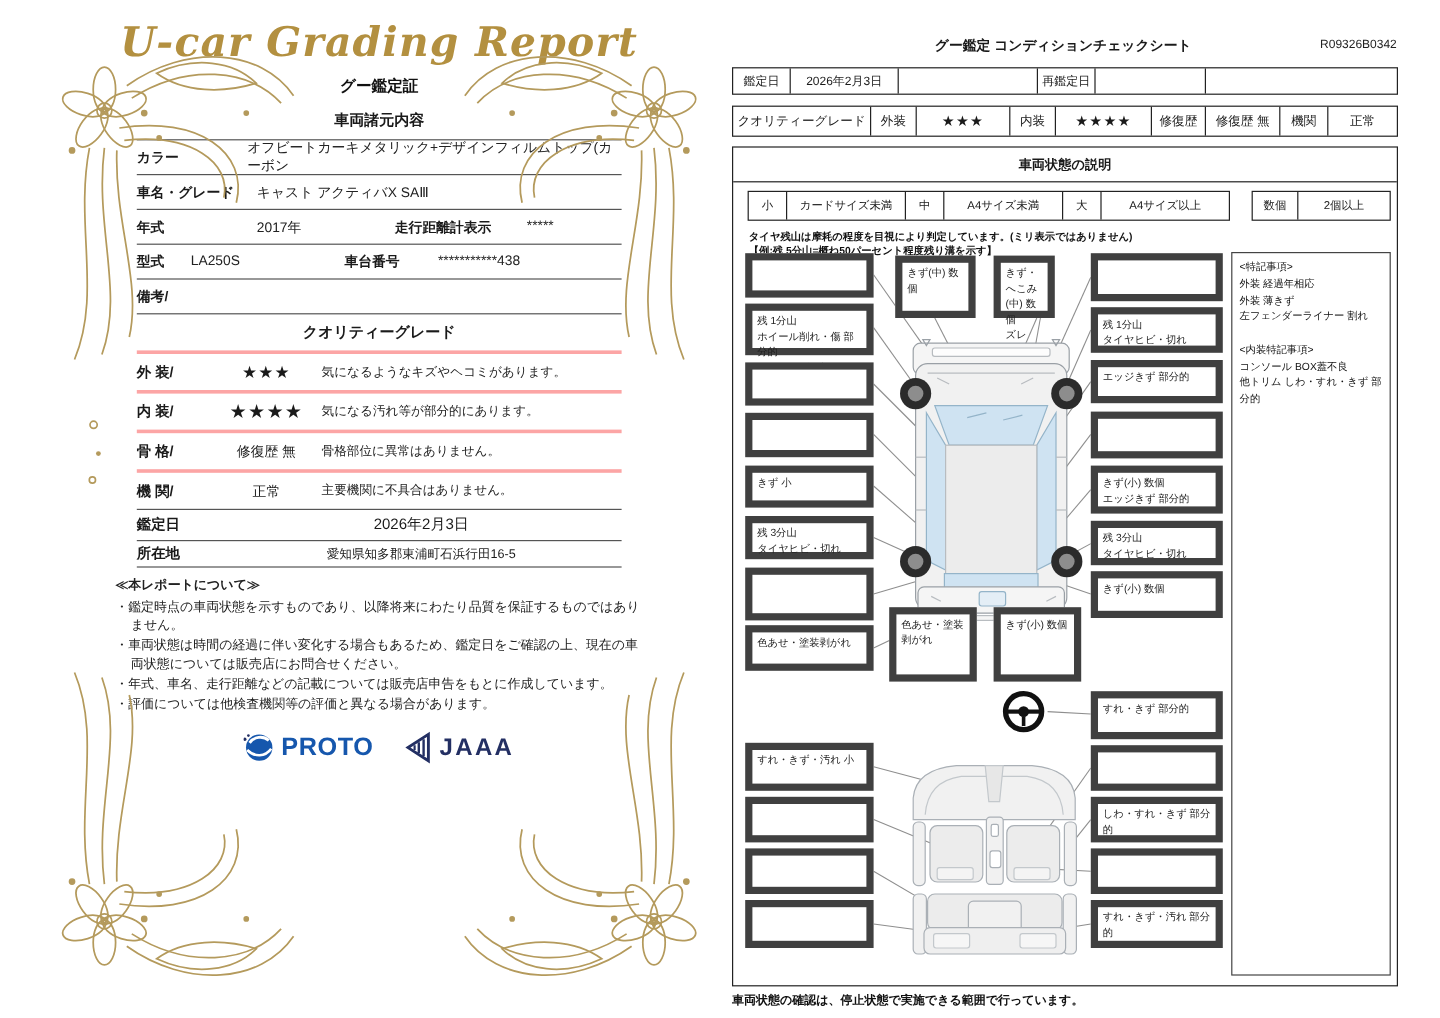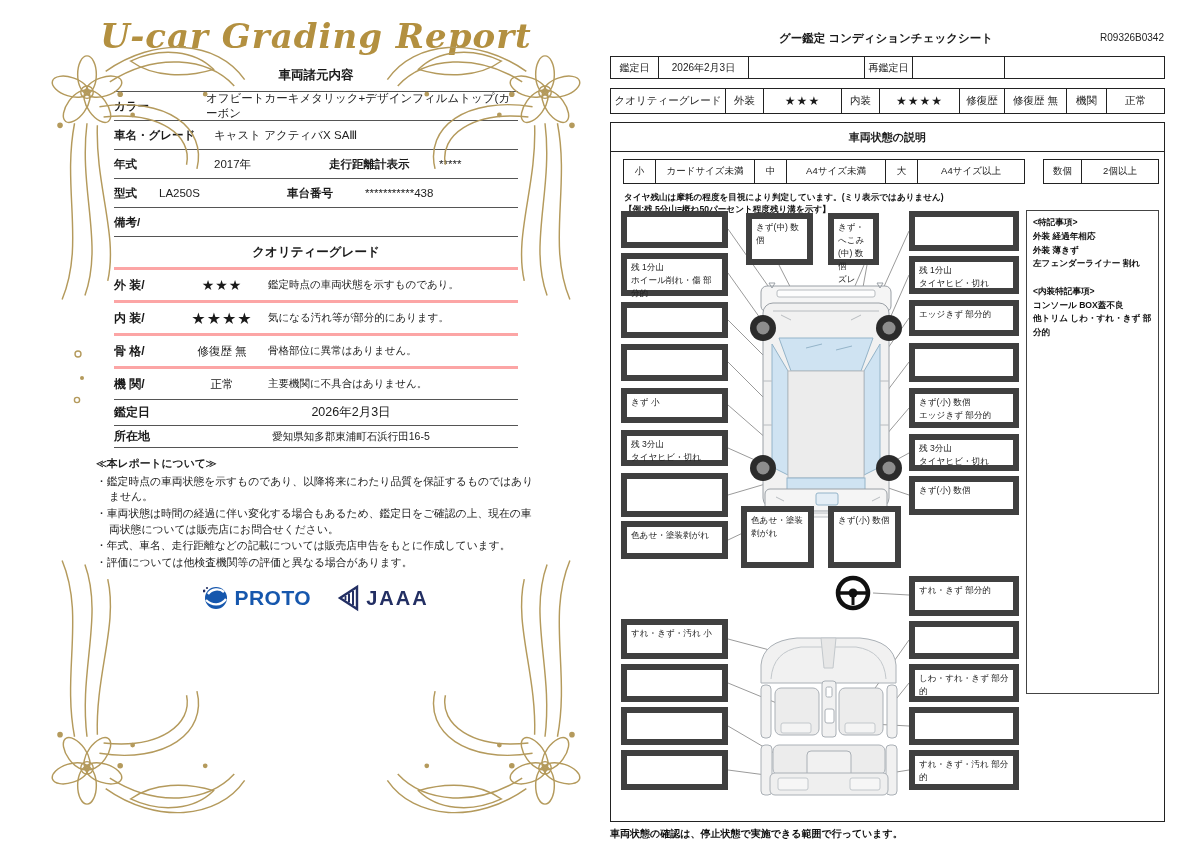--- a/index.html
+++ b/index.html
@@ -54,21 +54,21 @@
   .main-box { position:relative; margin-left:10px; margin-top:8px; width:555px; height:700px; border:1px solid #222; background:#fff; }
   .box-header { position:absolute; left:0; top:0; right:0; height:29px; border-bottom:1px solid #222; display:flex; align-items:center; justify-content:center; font-weight:700; font-size:11px; }
   .legend { position:absolute; left:12px; top:36px; display:flex; }
   .lg-tbl { display:flex; border:1px solid #222; height:25px; }
   .lg-tbl .c { display:flex; align-items:center; justify-content:center; border-right:1px solid #222; font-size:9.5px; }
   .lg-tbl .c:last-child { border-right:none; }
   .lg-gap { width:18px; }
   .tire-note { position:absolute; left:13px; top:68px; font-size:8.6px; font-weight:600; line-height:1.45; color:#111; }
   .dsvg { position:absolute; inset:0; }
   .co { position:absolute; border:6px solid #404040; background:#fff; font-size:8.6px; line-height:1.5; padding:2px 4px; white-space:pre-line; color:#222; z-index:2; }
-  .notes-box { position:absolute; left:415px; top:87px; width:133px; height:484px; border:1.5px solid #444; background:#fff; font-size:8.6px; line-height:1.6; padding:5px 6px; white-space:pre-line; color:#111; z-index:2;font-weight:bold; }
+  .notes-box { position:absolute; left:415px; top:87px; width:133px; height:603px; border:1.5px solid #444; background:#fff; font-size:8.6px; line-height:1.6; padding:5px 6px; white-space:pre-line; color:#111; z-index:2; }
   .sheet-footer { margin-left:10px; margin-top:5px; font-size:10px; font-weight:600; color:#111; }
 </style>
 </head>
 <body>
 
 <svg style="position:absolute;width:0;height:0" aria-hidden="true">
   <defs>
     <g id="fl" fill="none" stroke="#b49a5c" stroke-width="1.4">
       <g transform="translate(46,58)">
         <ellipse rx="9" ry="18" cy="-17"></ellipse>
@@ -112,20 +112,21 @@
         <use href="#fl"></use>
       </svg>
     <svg class="flourish" style="left:34px;top:330px" width="20" height="80" viewBox="0 0 20 80">
       <circle cx="8" cy="10" r="3" fill="none" stroke="#b49a5c" stroke-width="1.4"></circle>
       <circle cx="12" cy="34" r="2" fill="#b49a5c"></circle>
       <circle cx="7" cy="56" r="2.6" fill="none" stroke="#b49a5c" stroke-width="1.4"></circle>
     </svg>
 
 
     <div class="script-title">U-car Grading Report</div>
+    <div class="subtitle">グー鑑定証</div>
 
     <div class="sec-title">車両諸元内容</div>
     <div class="spec">
       <div class="spec-row">
         <span class="lb" style="width:100px">カラー</span>
         <span class="vl">オフビートカーキメタリック+デザインフィルムトップ(カーボン</span>
       </div>
       <div class="spec-row">
         <span class="lb" style="width:100px">車名・グレード</span>
         <span class="vl">キャスト アクティバX SAⅢ</span>
@@ -145,21 +146,21 @@
       <div class="spec-row">
         <span class="lb">備考/</span>
       </div>
     </div>
 
     <div class="sec-title" style="margin-top:7px">クオリティーグレード</div>
     <div class="qual">
       <div class="qual-row">
         <span class="lb">外 装/</span>
         <span class="gr">★★★</span>
-        <span class="ds">鑑定時点の車両状態を示すものであり。</span>
+        <span class="ds">気になるようなキズやヘコミがあります。</span>
       </div>
       <div class="qual-row">
         <span class="lb">内 装/</span>
         <span class="gr" style="font-size:16px">★★★★</span>
         <span class="ds">気になる汚れ等が部分的にあります。</span>
       </div>
       <div class="qual-row">
         <span class="lb">骨 格/</span>
         <span class="gr sm">修復歴 無</span>
         <span class="ds">骨格部位に異常はありません。</span>

